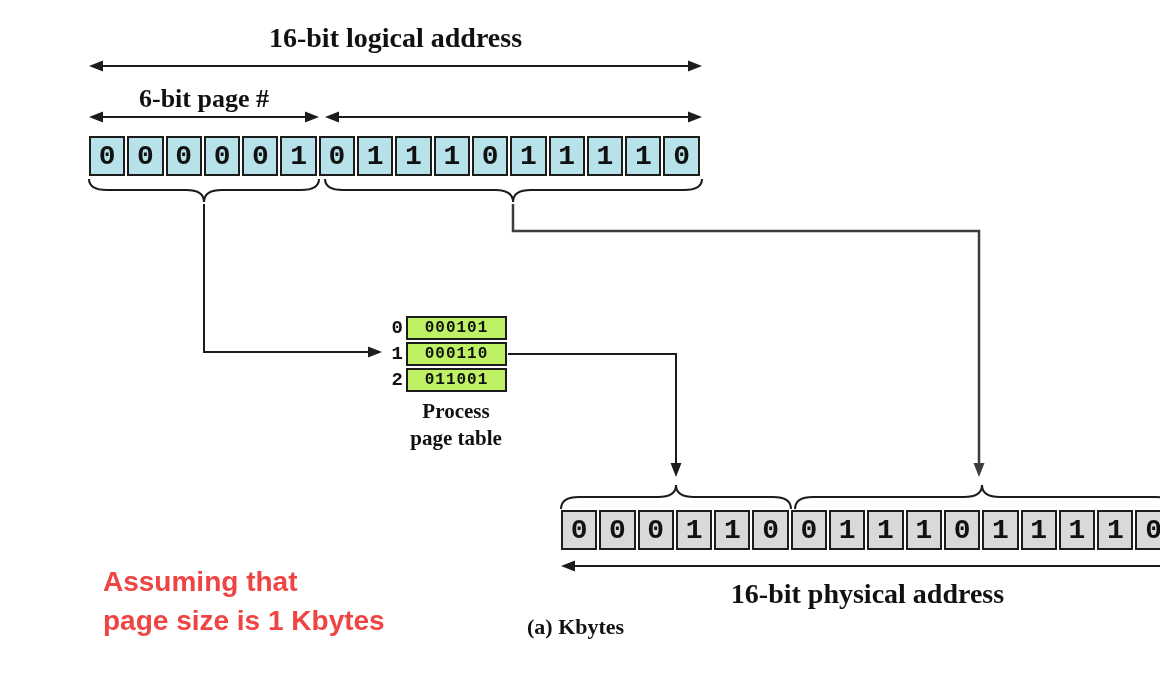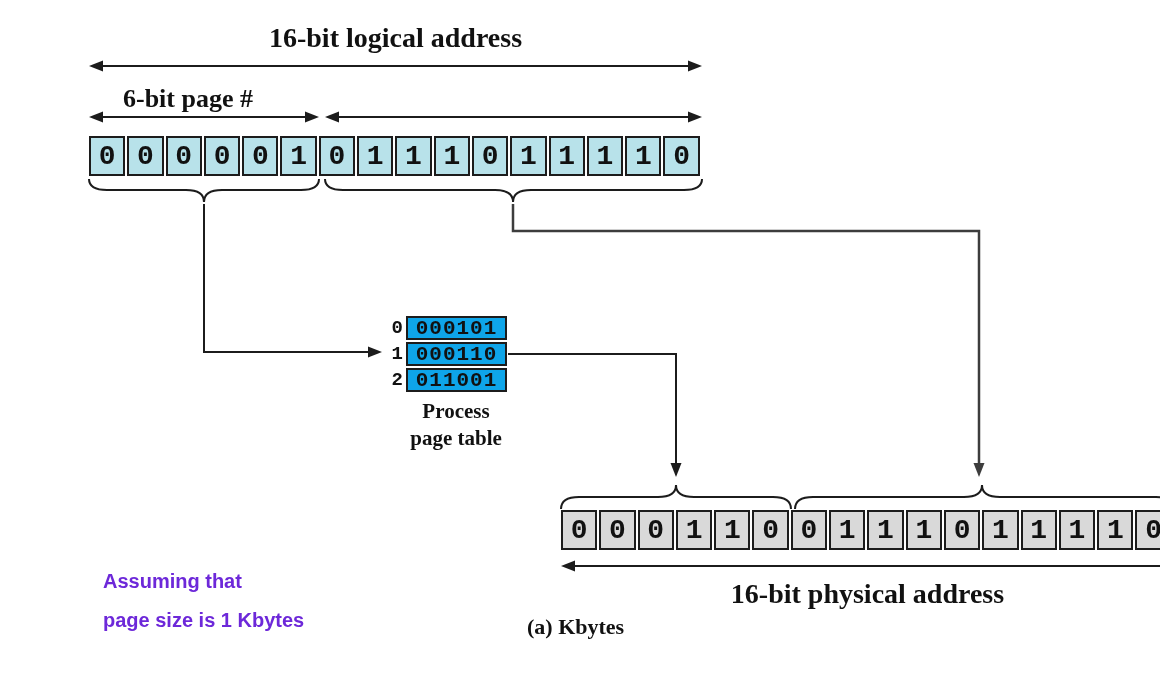--- a/index.html
+++ b/index.html
@@ -11,35 +11,35 @@
   .bitcell{box-sizing:border-box;width:36.3px;height:40px;border:2px solid #1c1c1c;
            display:flex;align-items:center;justify-content:center;
            font-family:"Liberation Mono",monospace;font-weight:bold;font-size:28px;color:#111;}
   .logical{background:var(--logical-cell,#b8e2ea);}
   .physical{background:var(--physical-cell,#d9d9d9);}
   #diagram-svg{position:absolute;left:0;top:0;width:1160px;height:685px;pointer-events:none;}
   #page-table{position:absolute;left:340px;top:316px;}
   .pt-row{display:flex;align-items:center;height:24px;margin-bottom:2px;}
   .pt-index{width:24px;text-align:right;margin-right:3px;
             font-family:"Liberation Mono",monospace;font-weight:bold;font-size:19px;}
-  .pt-value{box-sizing:border-box;width:101px;height:24px;border:2px solid #1c1c1c;background:#0ea5e9;
+  .pt-value{box-sizing:border-box;width:101px;height:24px;border:2px solid #1c1c1c;background:#bef264;
             display:flex;align-items:center;justify-content:center;
-            font-family:"Liberation Mono",monospace;font-weight:bold;font-size:21px;letter-spacing:1px;}
+            font-family:"Liberation Mono",monospace;font-weight:bold;font-size:16px;letter-spacing:1px;}
   #pt-label{position:absolute;left:340px;top:398px;width:154px;text-align:center;
             font-weight:bold;font-size:21px;line-height:27px;}
   #note{position:absolute;left:64px;top:562px;font-family:"Liberation Sans",sans-serif;
-        font-weight:bold;font-size:20px;line-height:39px;color:#6d28d9;}
+        font-weight:bold;font-size:28px;line-height:39px;color:#ef4444;}
 </style>
 </head>
 <body>
 
 <div id="stage">
 
   <div class="lbl centered" style="left:50px;top:22px;width:613px;font-size:28px;">16-bit logical address</div>
-  <div class="lbl centered" style="left:34px;top:84px;width:230px;font-size:26px;">6-bit page #</div>
+  <div class="lbl centered" style="left:50px;top:84px;width:230px;font-size:26px;">6-bit page #</div>
 
   <div id="logical-bits" class="bitrow" style="left:50px;top:136px;">
       <div class="bitcell logical">0</div>
       <div class="bitcell logical">0</div>
       <div class="bitcell logical">0</div>
       <div class="bitcell logical">0</div>
       <div class="bitcell logical">0</div>
       <div class="bitcell logical">1</div>
       <div class="bitcell logical">0</div>
       <div class="bitcell logical">1</div>

